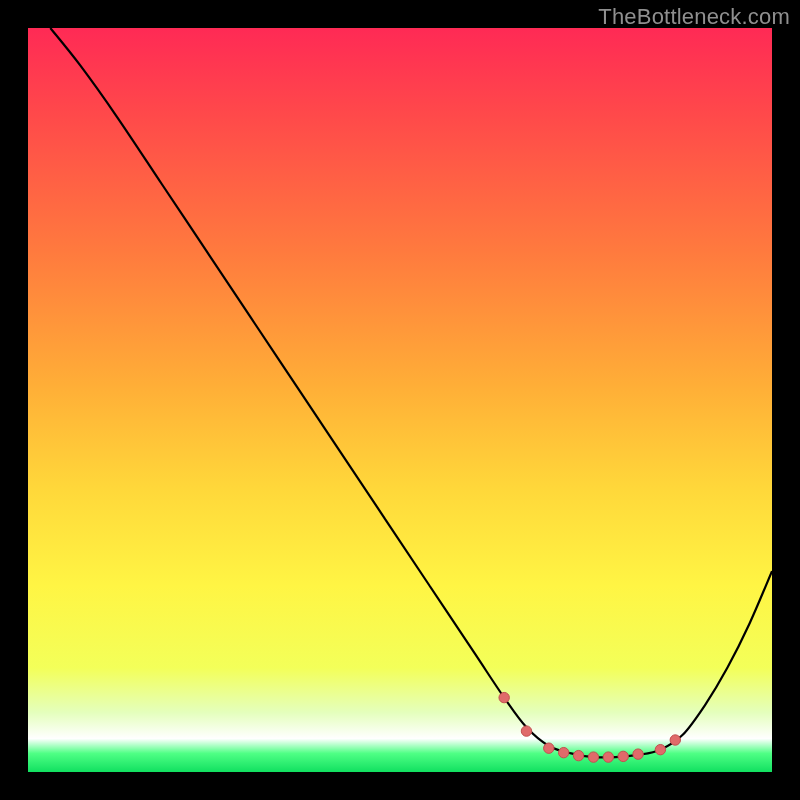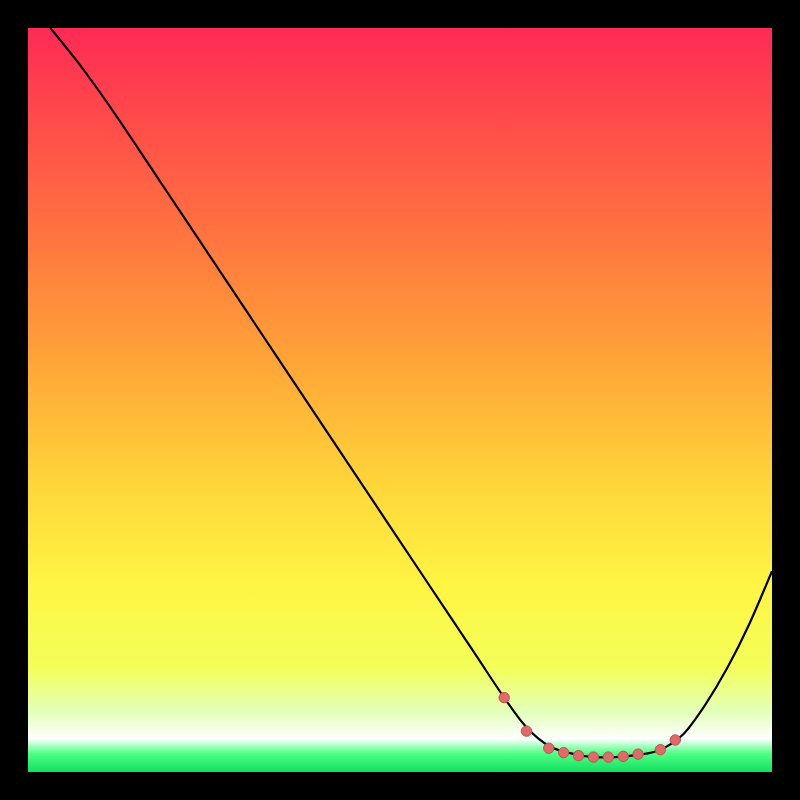--- a/index.html
+++ b/index.html
@@ -35,20 +35,21 @@
     height: 744px;
   }
   svg {
     display: block;
   }
 </style>
 </head>
 <body>
 <div class="outer">
 
+  <div class="watermark">TheBottleneck.com</div>
 
   <div class="plot">
     <svg id="chart-svg" width="744" height="744" viewBox="0 0 744 744">
       <defs>
         <linearGradient id="bg-grad" x1="0" y1="0" x2="0" y2="1">
             <stop offset="0%" stop-color="#ff2a55"></stop>
             <stop offset="12%" stop-color="#ff4a4a"></stop>
             <stop offset="30%" stop-color="#ff7a3e"></stop>
             <stop offset="48%" stop-color="#ffae37"></stop>
             <stop offset="62%" stop-color="#ffd83a"></stop>

